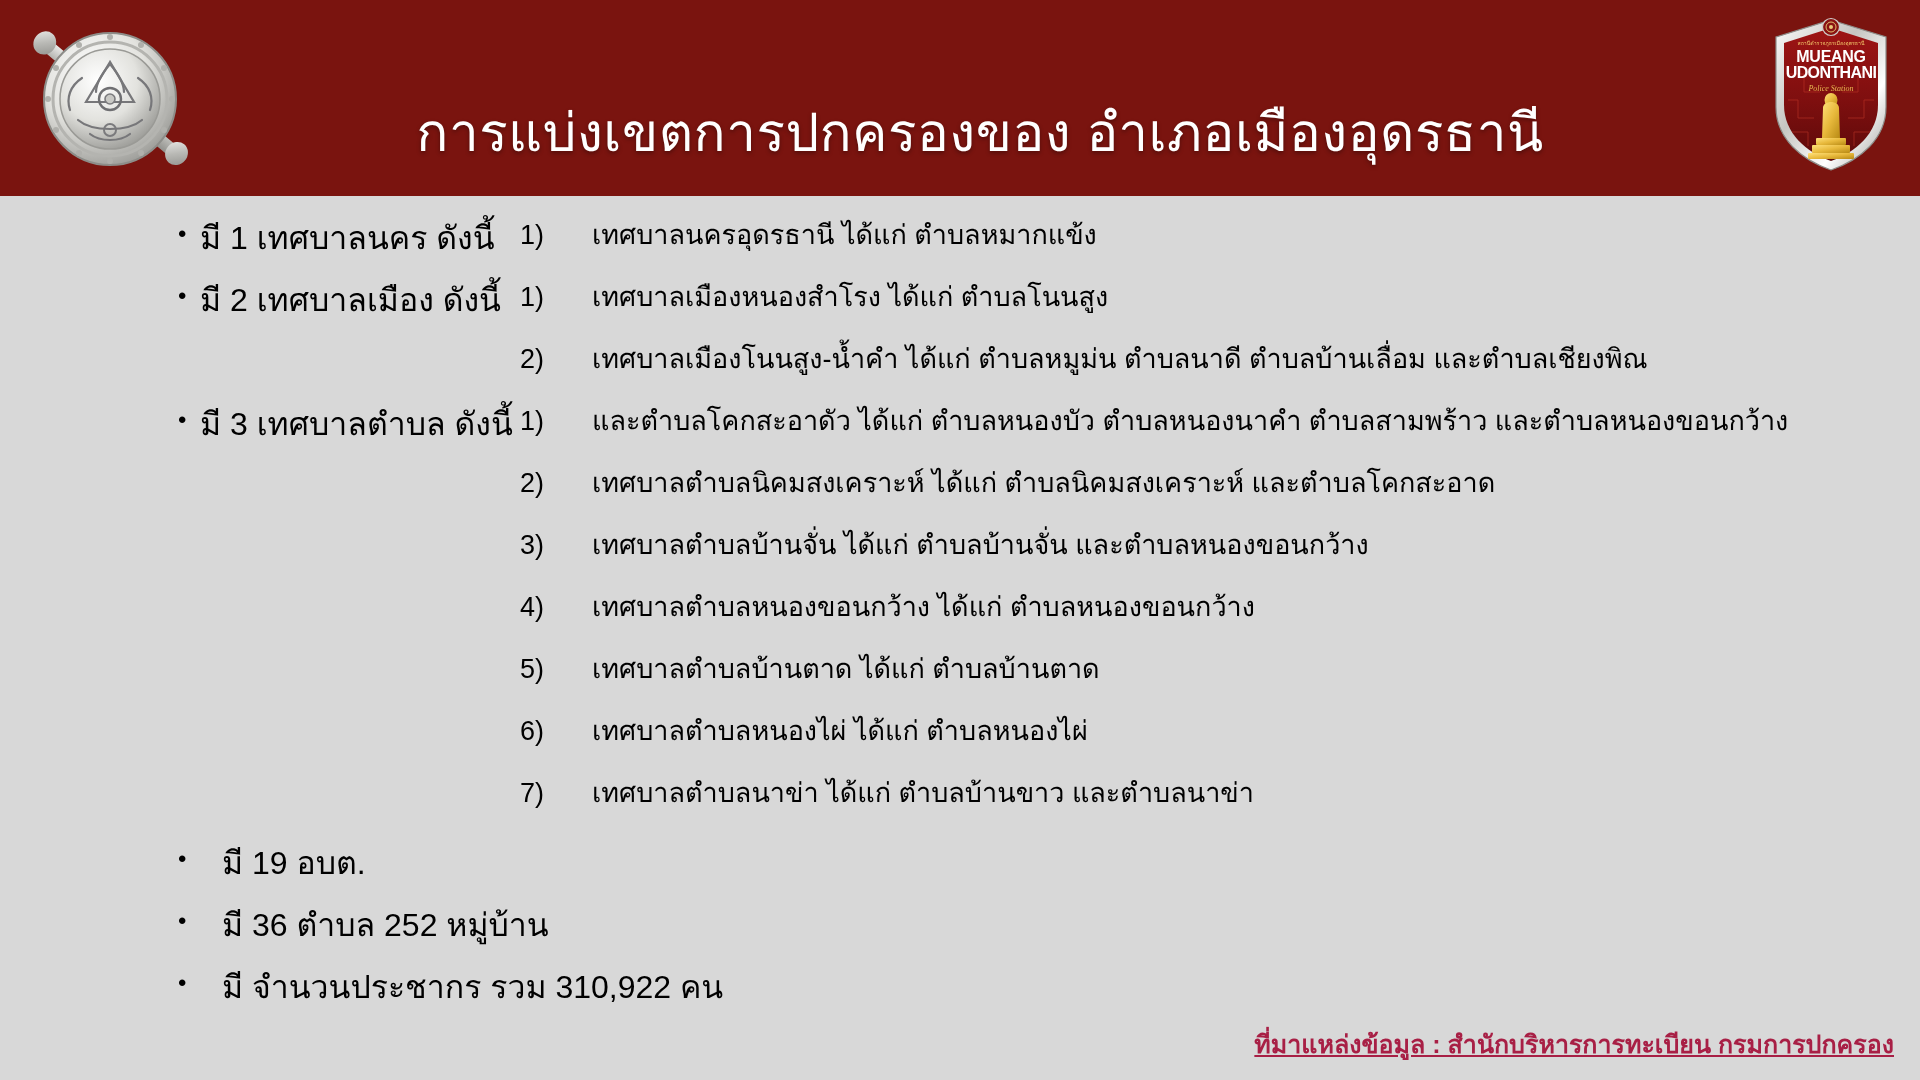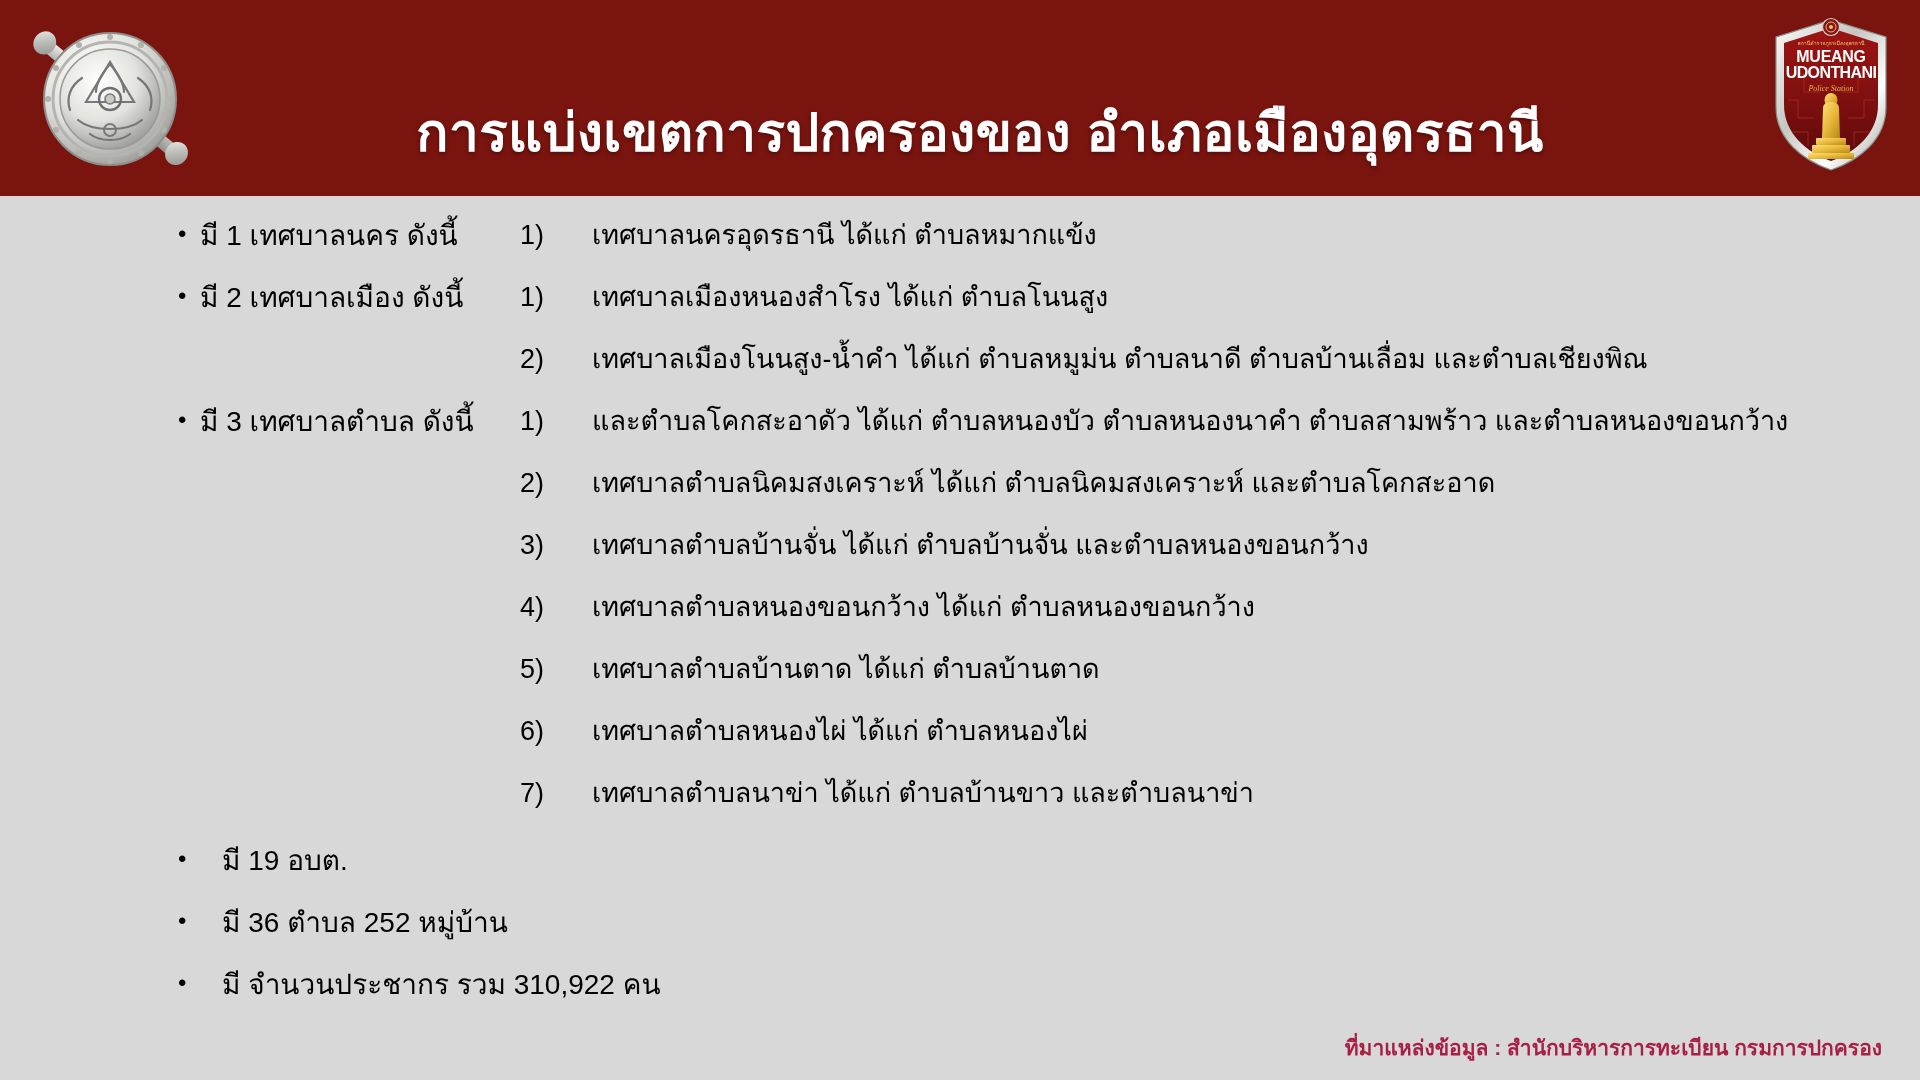--- a/index.html
+++ b/index.html
@@ -29,21 +29,21 @@
     position: absolute;
     left: 260px;
     top: 0;
     width: 1440px;
     height: 196px;
     display: flex;
     align-items: center;
     justify-content: center;
     color: #ffffff;
     font-size: 53px;
-    font-weight: 700;
+    font-weight: 400;
     letter-spacing: 0.5px;
     line-height: 1.25;
     text-align: center;
     text-shadow: 0 2px 4px rgba(0,0,0,0.35);
     white-space: nowrap;
   }
 
   
   .emblem-left {
     position: absolute;
@@ -83,21 +83,21 @@
     white-space: nowrap;
   }
   .bullet-dot {
     width: 22px;
     min-width: 22px;
     font-size: 24px;
     line-height: 1.25;
     color: #000000;
   }
   .bullet-text {
-    font-size: 28px;
+    font-size: 32px;
     color: #000;
   }
 
   
   .num-row {
     position: absolute;
     display: flex;
     align-items: flex-start;
     font-size: 27px;
     color: #000000;
@@ -109,26 +109,27 @@
     min-width: 44px;
     font-size: 27px;
   }
   .num-text {
     font-size: 27px;
     margin-left: 28px;
   }
 
   .source-note {
     position: absolute;
-    right: 38px;
+    right: 26px;
     bottom: 16px;
     color: #a81f45;
-    font-size: 21px;
+    font-size: 25px;
     font-weight: 700;
     white-space: nowrap;
+    text-decoration: underline;
   }
 </style>
 </head>
 <body>
 
 <div class="header">
 
   <div class="emblem-left">
     <svg viewBox="0 0 212 194" width="212" height="194" aria-hidden="true">
       <defs>

